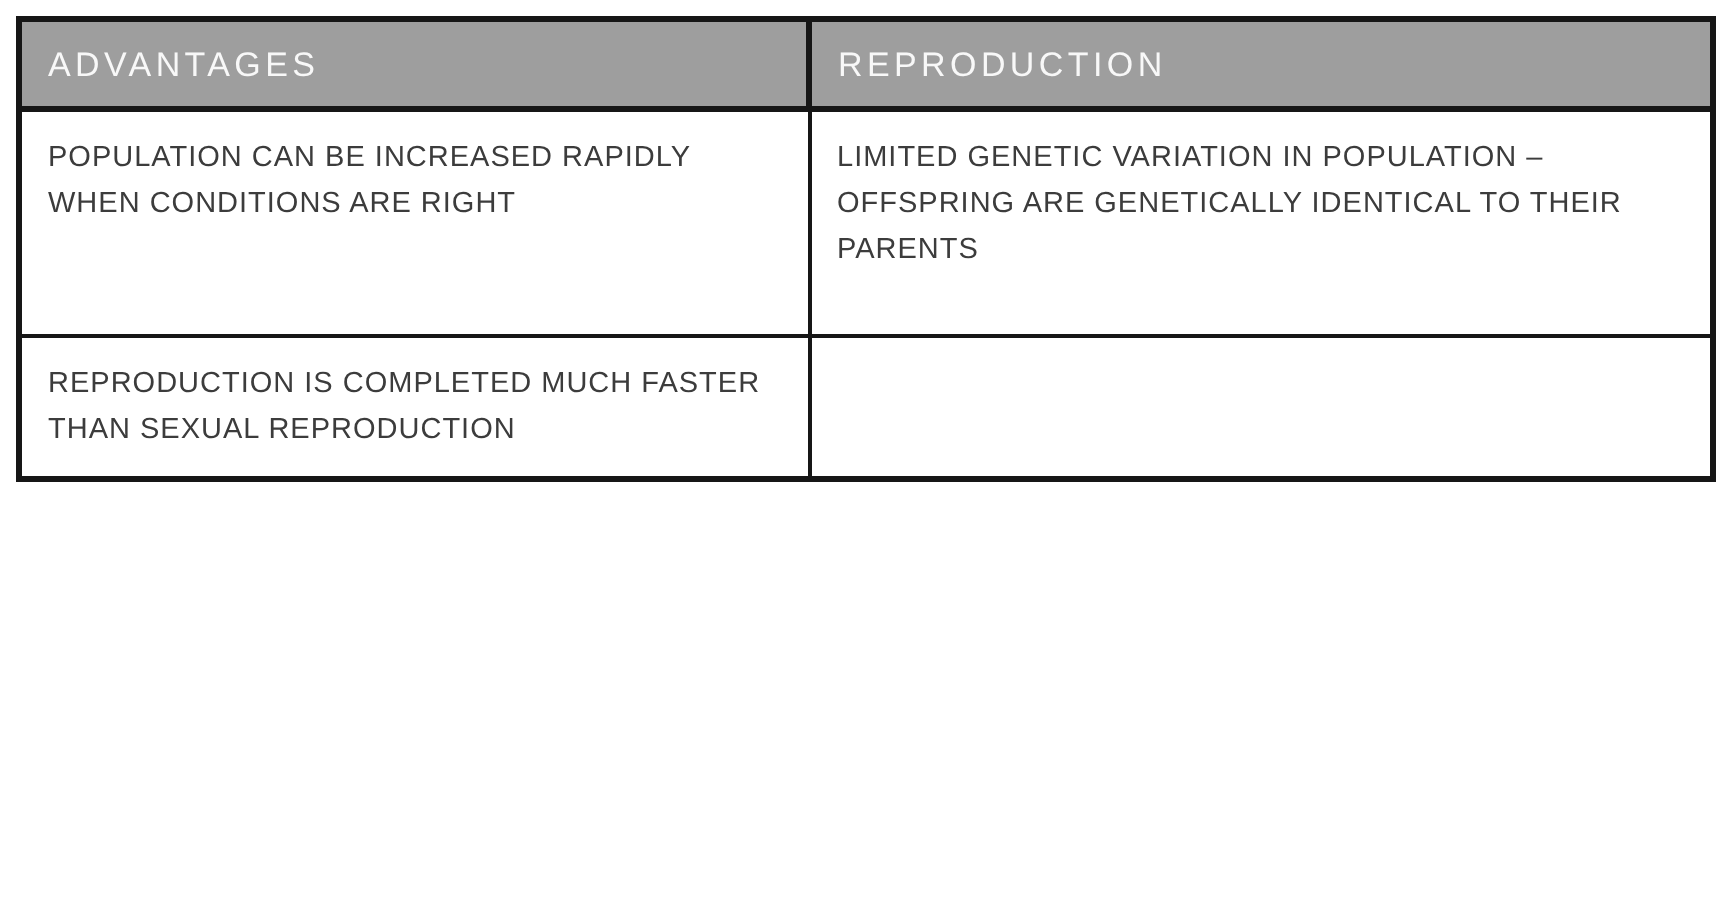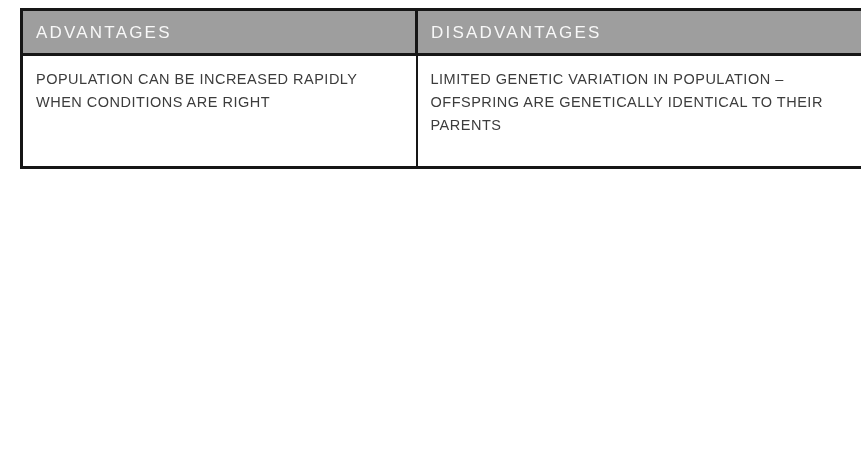--- a/index.html
+++ b/index.html
@@ -18,21 +18,20 @@
     background: var(--page-bg);
     font-family: "Liberation Sans", "DejaVu Sans", sans-serif;
     overflow: hidden;
   }
   .table-wrap {
     position: absolute;
     left: 8px;
     top: 8px;
     width: 751px;
     height: 435px;
-    margin-left: 12px;
   }
   table.adv-table {
     border-collapse: collapse;
     table-layout: fixed;
     width: 847px;
     border: 3px solid var(--border);
   }
   table.adv-table col.col-adv { width: 395px; }
   table.adv-table col.col-dis { width: 452px; }
   table.adv-table th {
@@ -69,23 +68,27 @@
 
 <div class="table-wrap">
   <table class="adv-table">
     <colgroup>
       <col class="col-adv">
       <col class="col-dis">
     </colgroup>
     <thead>
       <tr class="header-row">
         <th>ADVANTAGES</th>
-        <th>DISADVANTAGES</th>
+        <th>REPRODUCTION</th>
       </tr>
     </thead>
     <tbody>
       <tr class="row-1">
         <td>POPULATION CAN BE INCREASED RAPIDLY WHEN CONDITIONS ARE RIGHT</td>
         <td>LIMITED GENETIC VARIATION IN POPULATION – OFFSPRING ARE GENETICALLY IDENTICAL TO THEIR PARENTS</td>
       </tr>
+      <tr class="row-4">
+        <td>REPRODUCTION IS COMPLETED MUCH FASTER THAN SEXUAL REPRODUCTION</td>
+        <td></td>
+      </tr>
     </tbody>
   </table>
 </div>
 
 </body></html>

